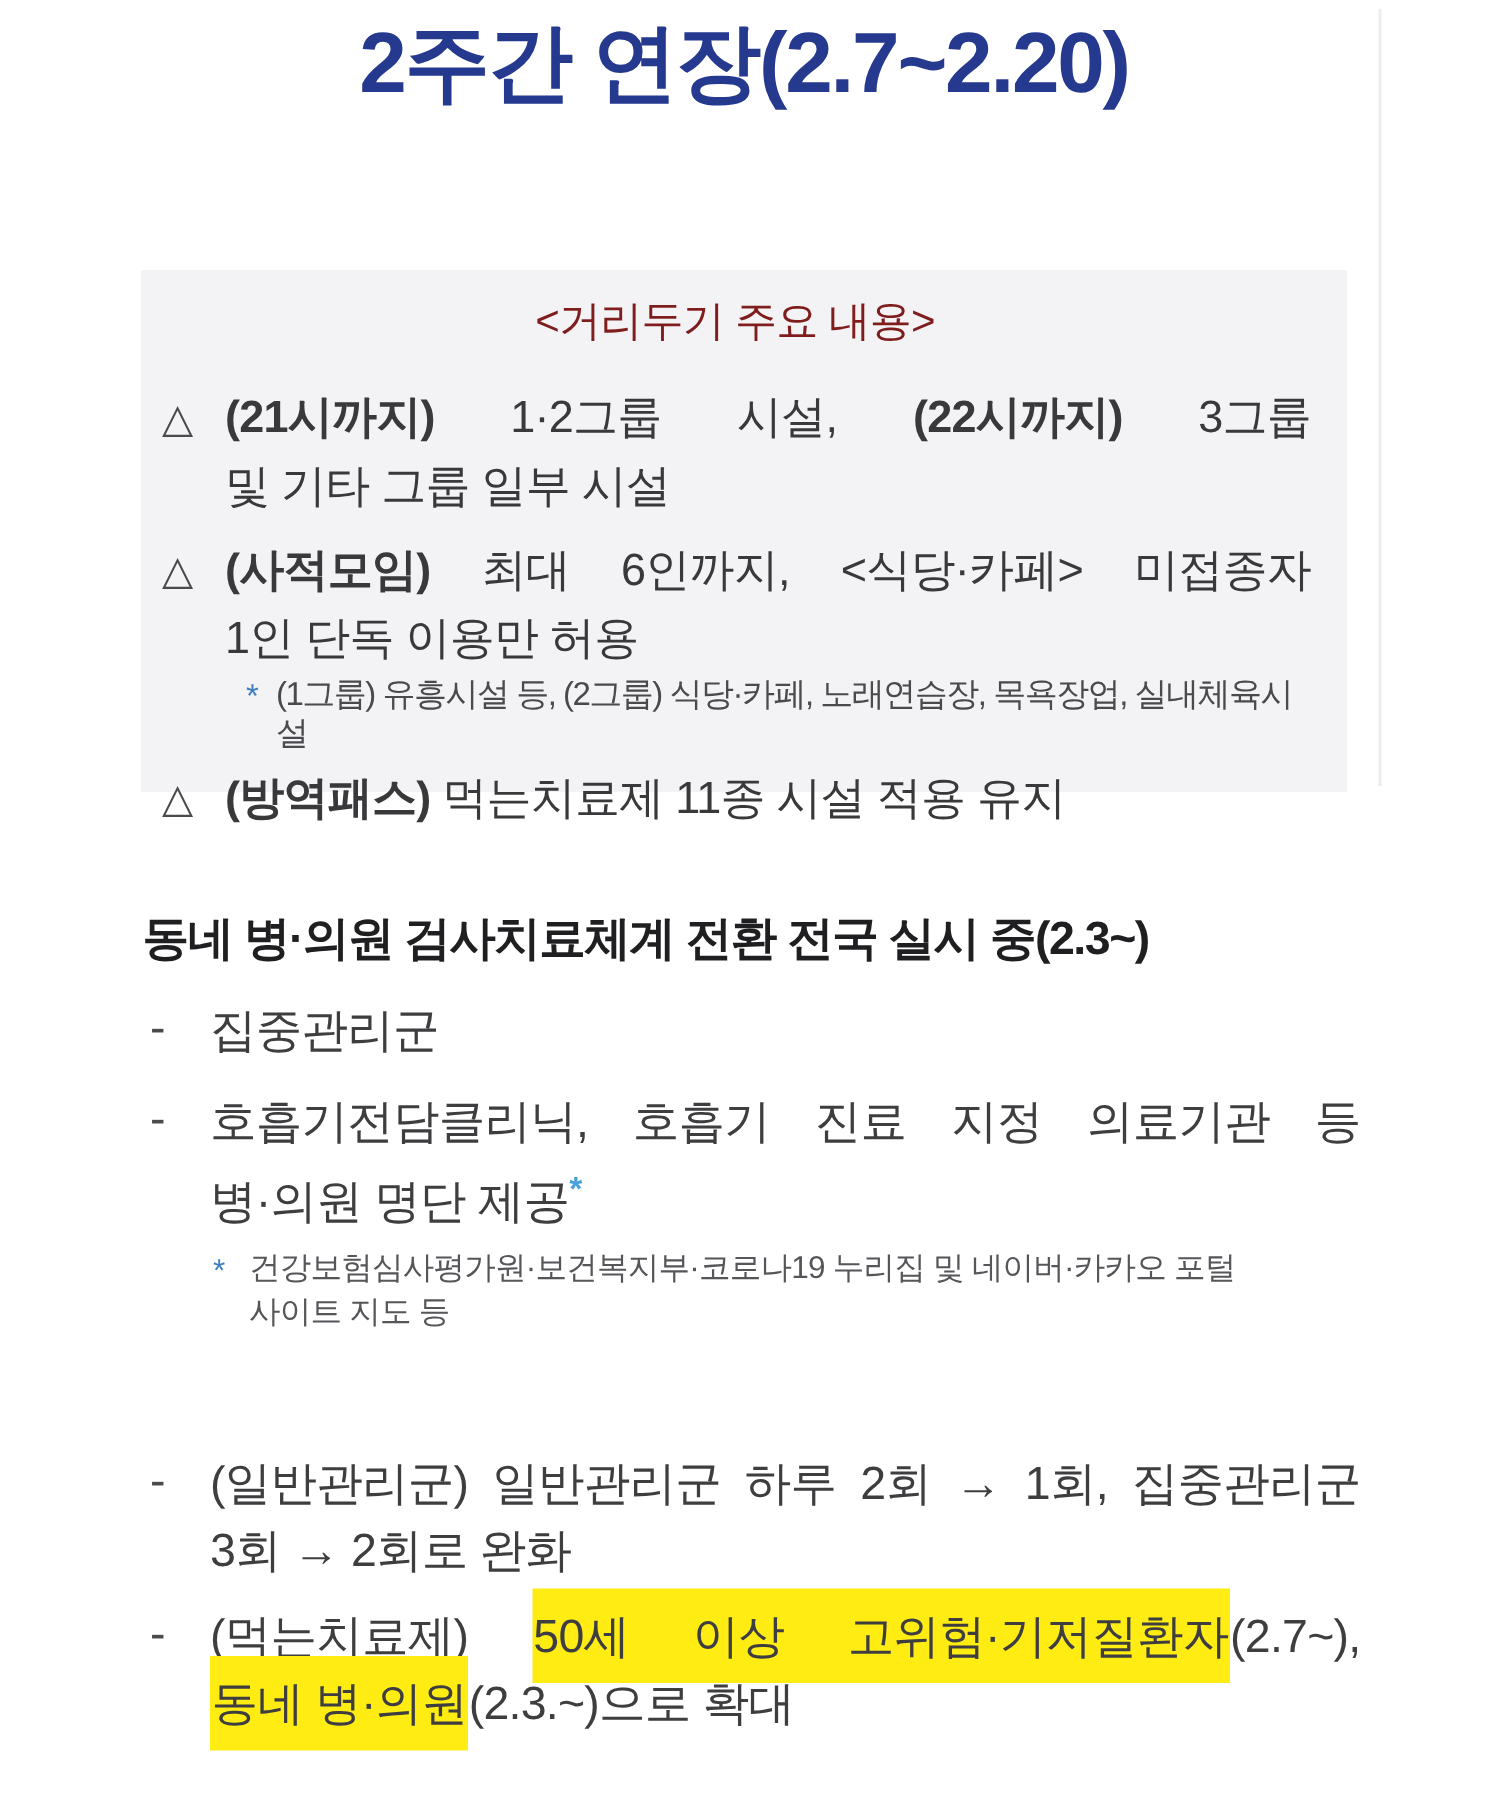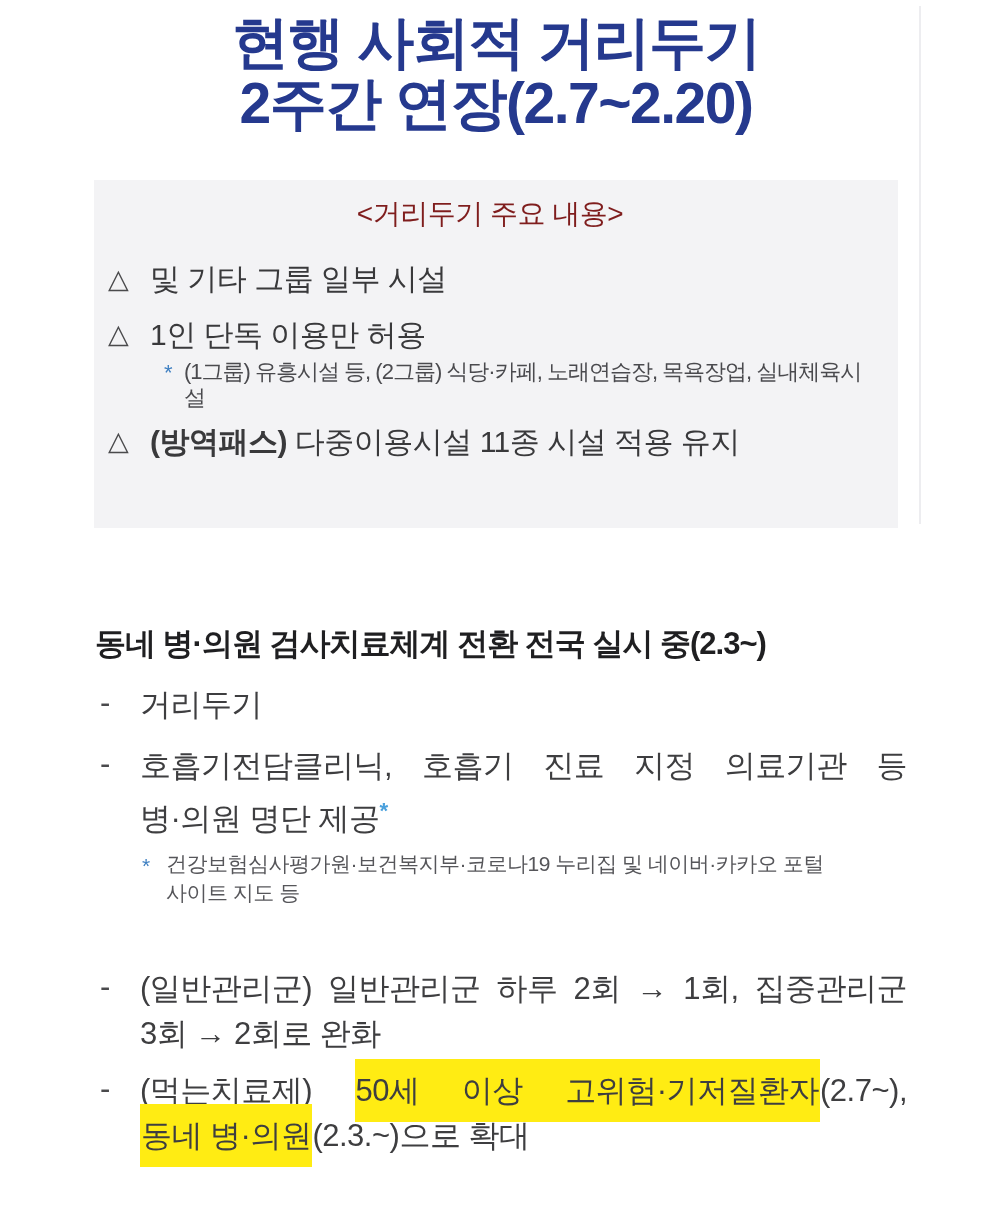--- a/index.html
+++ b/index.html
@@ -39,21 +39,21 @@
   }
   .box-footnote .star{position:absolute;left:58px;top:1px;color:var(--asterisk-blue);font-size:22px;}
   .jl{text-align:justify;text-align-last:justify;}
   .b{font-weight:700;}
   .hl{background:var(--highlight);padding:14px 1px;}
   .sup{color:var(--sup-blue);font-size:0.72em;vertical-align:super;font-weight:700;}
   .section{position:absolute;left:95px;width:812px;}
   .sec-a{top:602px;}
   .sec-b{top:952px;}
   .section h2{
-    margin:22px 0 0 0;font-size:31px;line-height:40px;font-weight:800;
+    margin:4px 0 0 0;font-size:31px;line-height:40px;font-weight:800;
     color:var(--heading-dark);letter-spacing:-1px;
   }
   .bullet{position:relative;padding-left:45px;font-size:31px;line-height:45px;letter-spacing:-0.5px;}
   .bullet .dash{position:absolute;left:5px;top:-2px;color:#4a4a4c;}
   .sec-a .bullet.first{margin-top:18px;}
   .sec-a .bullet.second{margin-top:16px;}
   .sec-b .bullet.first{margin-top:14px;}
   .sec-b .bullet.second{margin-top:12px;}
   .sec-footnote{
     position:relative;margin-top:8px;padding-left:71px;font-size:21px;line-height:29px;
@@ -62,54 +62,55 @@
   .sec-footnote .star{position:absolute;left:47px;top:2px;color:var(--asterisk-blue);font-size:21px;}
 </style>
 </head>
 <body>
 
 <div class="page">
 
   <div class="edge-line"></div>
 
   <div class="title">
-    <div>현행 사회적 거리두기</div>
     <div>2주간 연장(2.7~2.20)</div>
   </div>
 
   <div class="summary-box">
     <div class="box-header">&lt;거리두기 주요 내용&gt;</div>
 
     <div class="box-item bi1">
       <span class="marker">△</span>
+      <div class="jl"><span class="b">(21시까지)</span><span> 1·2그룹 시설, </span><span class="b">(22시까지)</span><span> 3그룹</span></div>
       <div>및 기타 그룹 일부 시설</div>
     </div>
 
     <div class="box-item bi2">
       <span class="marker">△</span>
+      <div class="jl"><span class="b">(사적모임)</span><span> 최대 6인까지, &lt;식당·카페&gt; 미접종자</span></div>
       <div>1인 단독 이용만 허용</div>
     </div>
 
     <div class="box-footnote">
       <span class="star">*</span>
       <span>(1그룹) 유흥시설 등, (2그룹) 식당·카페, 노래연습장, 목욕장업, 실내체육시설</span>
     </div>
 
     <div class="box-item bi3">
       <span class="marker">△</span>
-      <div><span class="b">(방역패스)</span><span> 다중이용시설 11종 시설 적용 유지</span></div>
+      <div><span class="b">(방역패스)</span><span> 먹는치료제 11종 시설 적용 유지</span></div>
     </div>
   </div>
 
   <div class="section sec-a">
     <h2>동네 병·의원 검사치료체계 전환 전국 실시 중(2.3~)</h2>
 
     <div class="bullet first">
       <span class="dash">-</span>
-      <div>거리두기</div>
+      <div>집중관리군</div>
     </div>
 
     <div class="bullet second">
       <span class="dash">-</span>
       <div class="jl">호흡기전담클리닉, 호흡기 진료 지정 의료기관 등</div>
       <div><span>병·의원 명단 제공</span><span class="sup">*</span></div>
     </div>
 
     <div class="sec-footnote">
       <span class="star">*</span>

